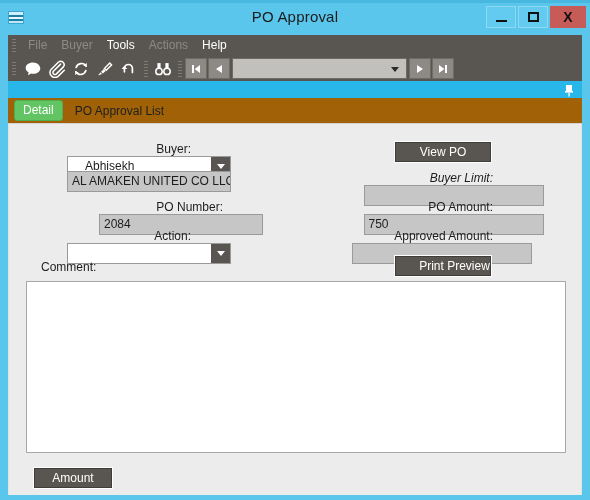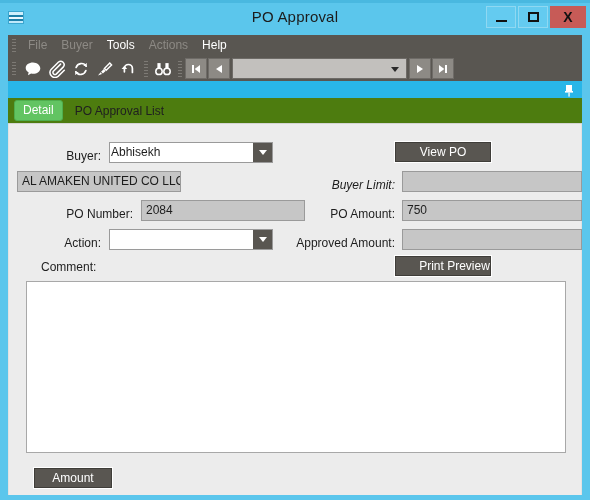--- a/index.html
+++ b/index.html
@@ -201,21 +201,21 @@
     height: 13px;
   }
 
   
   #tabstrip {
     position: absolute;
     left: 8px;
     top: 95px;
     width: 574px;
     height: 26px;
-    background: #4d7c0f;
+    background: #a16207;
     border-bottom: 1px solid #d4d4d4;
     display: flex;
     align-items: center;
     padding-left: 6px;
     box-sizing: border-box;
   }
   #tab-detail {
     background: #62c462;
     border: 1px solid #4fae4f;
     border-radius: 3px;
@@ -240,21 +240,22 @@
     height: 371px;
     background: #ececec;
     box-sizing: border-box;
     border-left: 1px solid #e2e2e2;
     border-right: 1px solid #e2e2e2;
   }
 
   .field-row {
     position: absolute;
     display: flex;
-    align-items: flex-end;
+    align-items: center;
+    flex-direction: column;
   }
   .lbl {
     font-size: 12px;
     color: #1d1d1d;
     text-align: right;
     white-space: nowrap;
   }
 
   .tf {
     box-sizing: border-box;
@@ -278,21 +279,21 @@
     height: 21px;
     border: 1px solid #9a9a9a;
     background: #ffffff;
     display: flex;
     align-items: center;
   }
   .combo .val {
     flex: 1;
     font-size: 12px;
     color: #1d1d1d;
-    padding-left: 1px;
+    padding-left: 17px;
     line-height: 19px;
     white-space: nowrap;
     overflow: hidden;
   }
   .combo .btn {
     width: 19px;
     height: 19px;
     background: #595651;
     display: flex;
     align-items: center;

